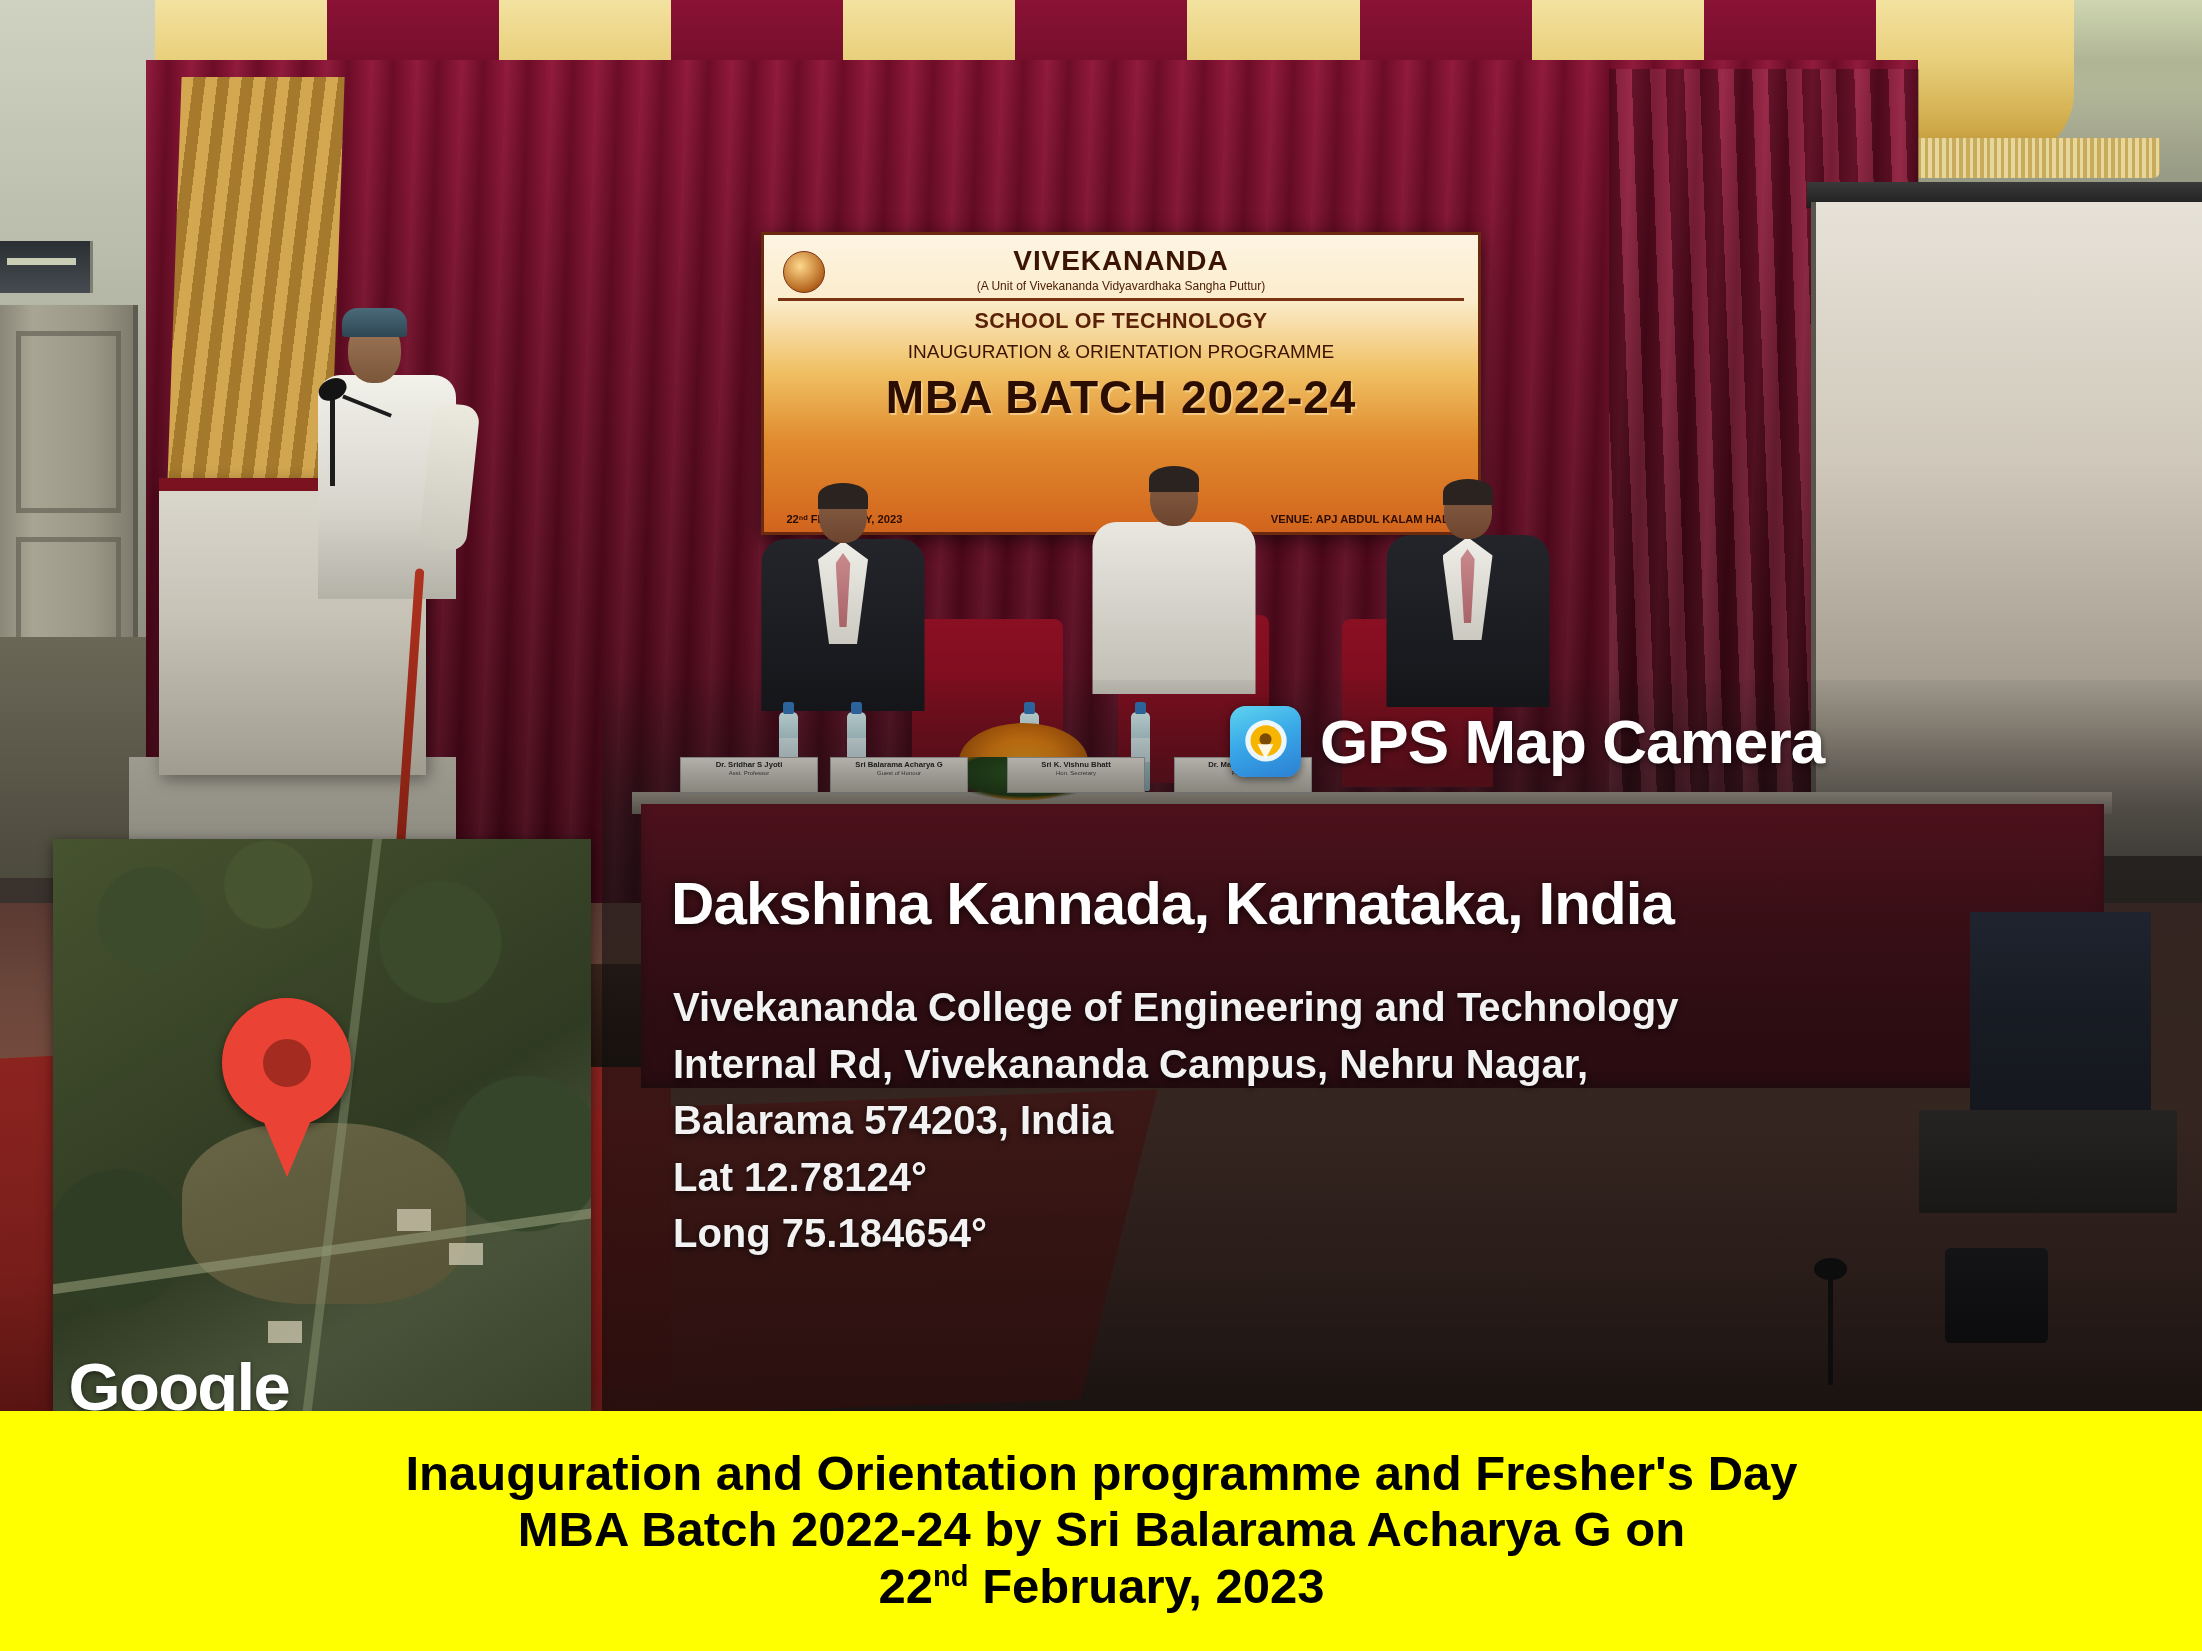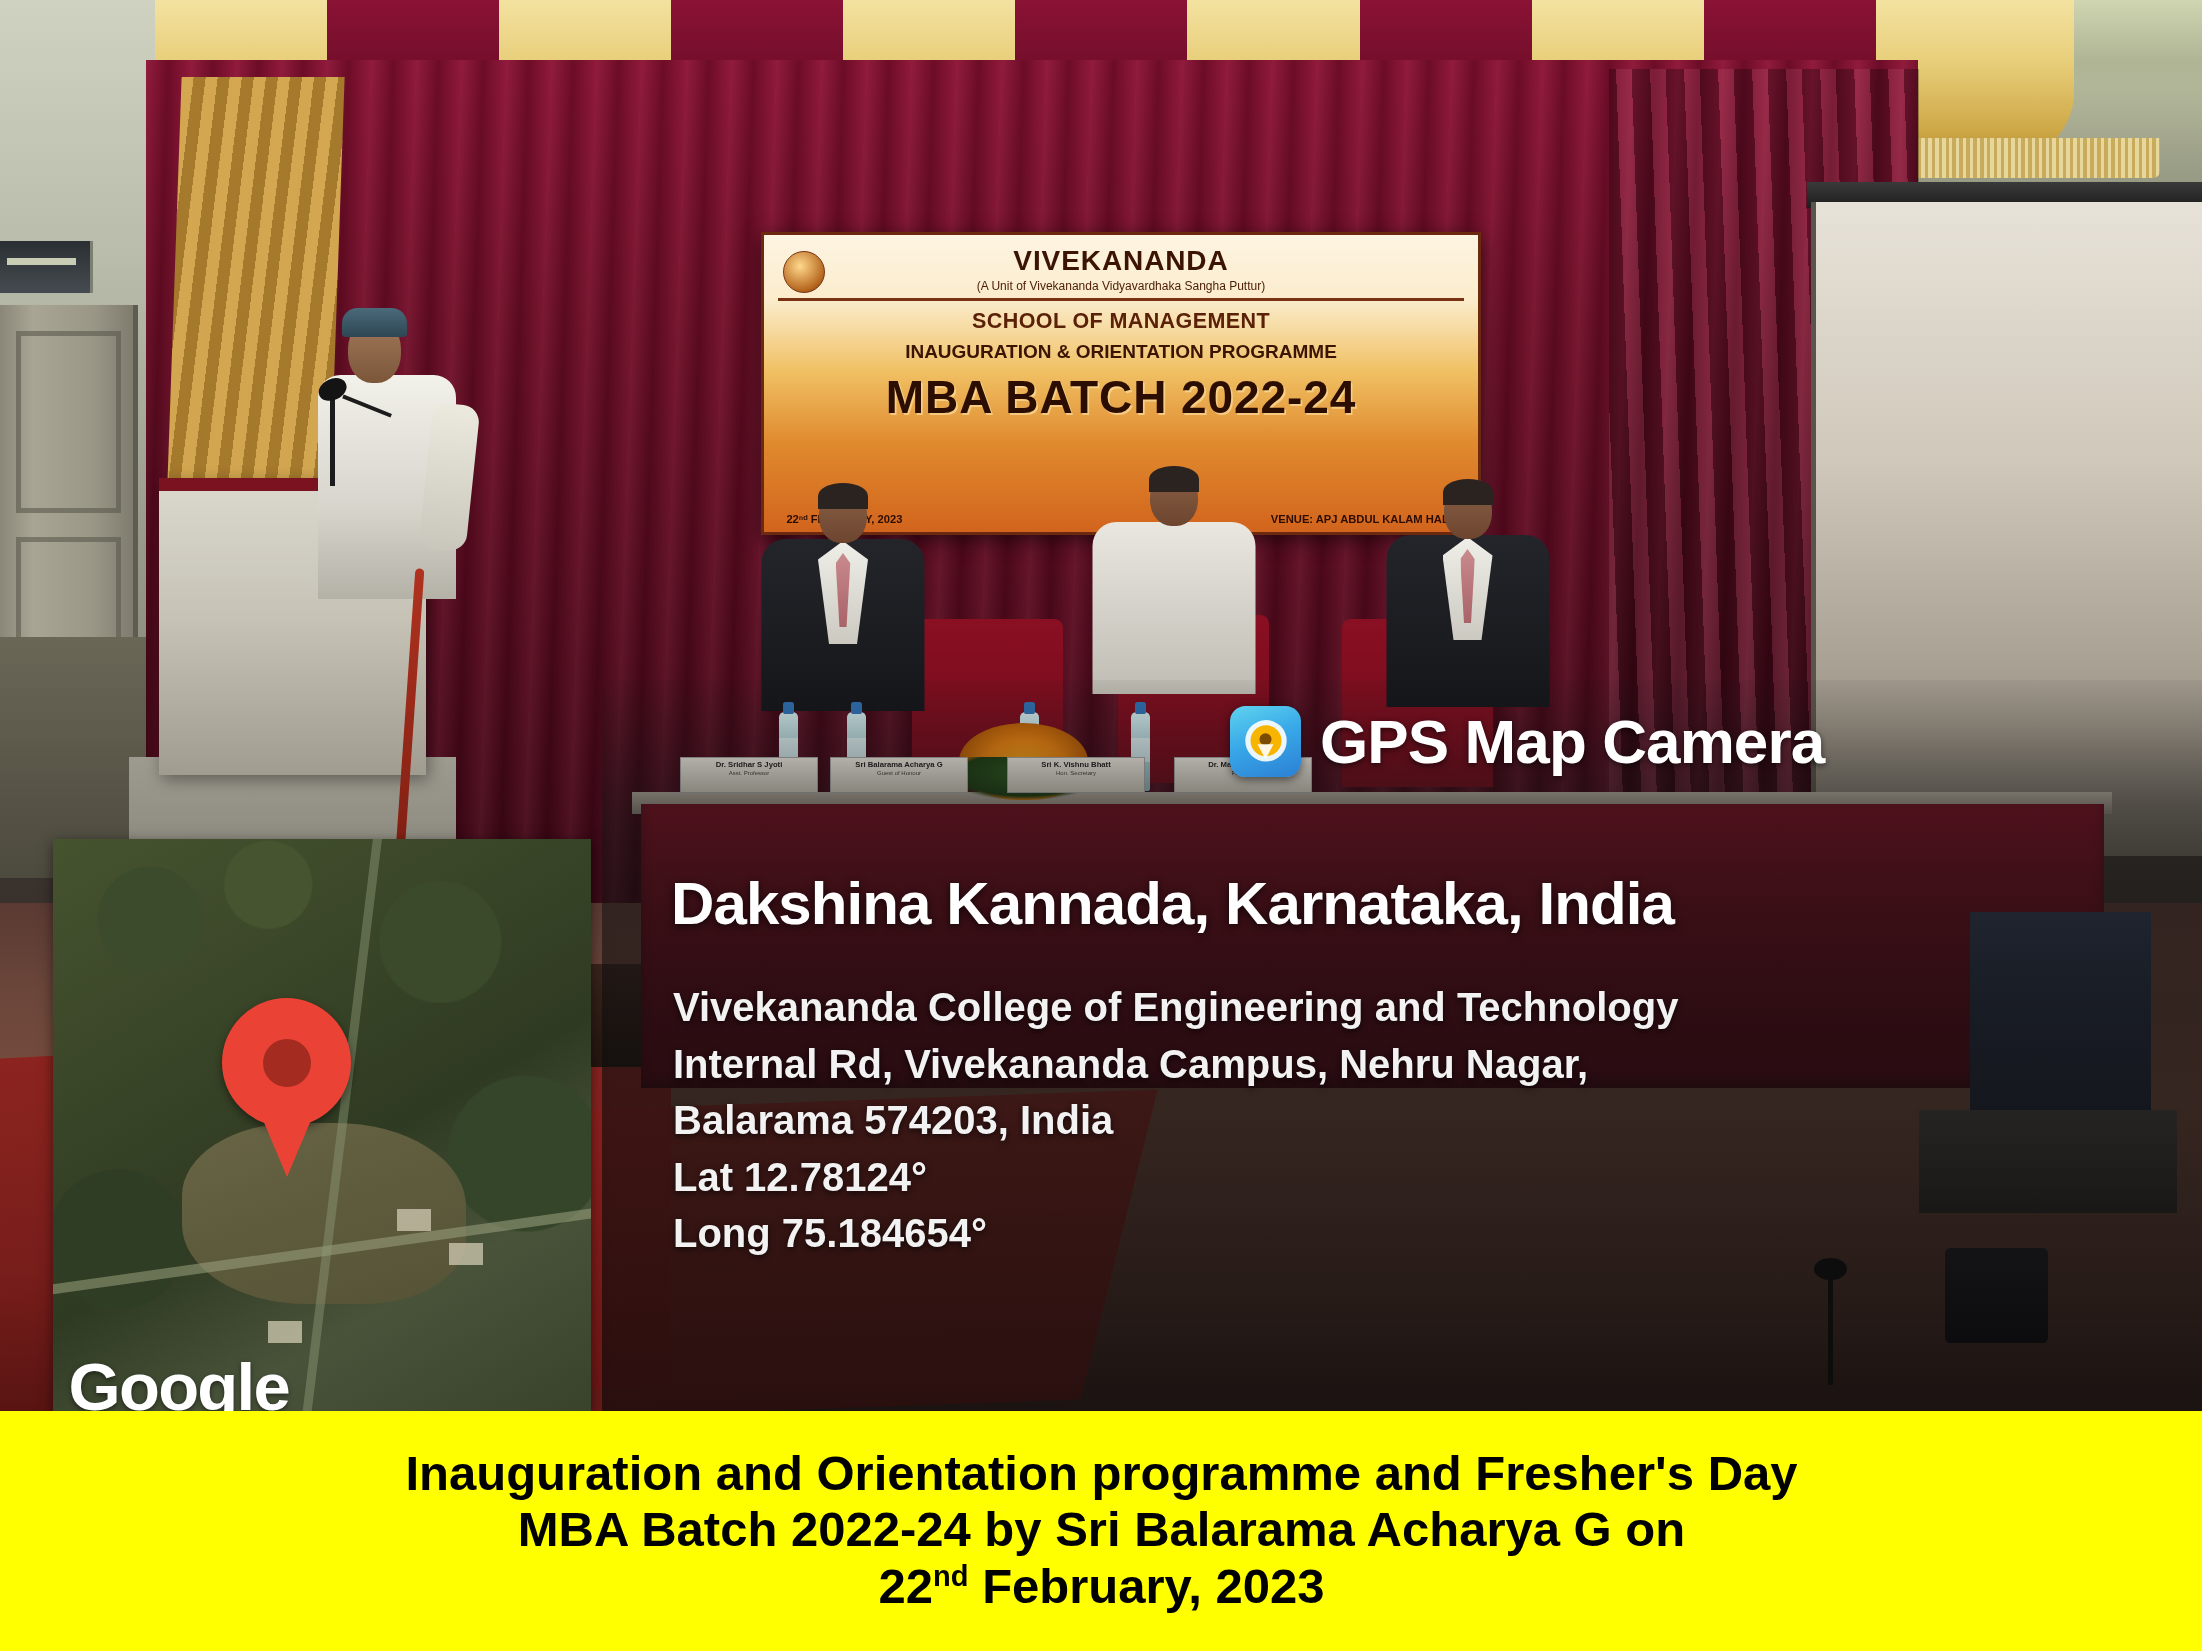--- a/index.html
+++ b/index.html
@@ -177,21 +177,21 @@
     background: #7a3312;
   }
   .b-school {
     font-weight: 800;
     font-size: 21.5px;
     margin-top: 8.6px;
     color: #5a2008;
     letter-spacing: 0.4px;
   }
   .b-prog {
-    font-weight: 700;
+    font-weight: 400;
     font-size: 19px;
     margin-top: 6.9px;
     color: #3c1403;
   }
   .b-batch {
     font-weight: 800;
     font-size: 46px;
     margin-top: 6.9px;
     color: #2c0d02;
     letter-spacing: 0.9px;
@@ -601,21 +601,21 @@
     <div class="curtain-right-fold"></div>
 
     <div class="screen-top"></div>
     <div class="screen"></div>
 
     <div class="banner">
       <div class="b-logo"></div>
       <div class="b-title">VIVEKANANDA</div>
       <div class="b-sub2">(A Unit of Vivekananda Vidyavardhaka Sangha Puttur)</div>
       <div class="b-rule"></div>
-      <div class="b-school">SCHOOL OF MANAGEMENT</div>
+      <div class="b-school">SCHOOL OF TECHNOLOGY</div>
       <div class="b-prog">INAUGURATION &amp; ORIENTATION PROGRAMME</div>
       <div class="b-batch">MBA BATCH 2022-24</div>
       <div class="b-foot">
         <span>22ⁿᵈ FEBRUARY, 2023</span>
         <span>VENUE: APJ ABDUL KALAM HALL</span>
       </div>
     </div>
 
     <div class="stage-floor"></div>
     <div class="carpet"></div>

